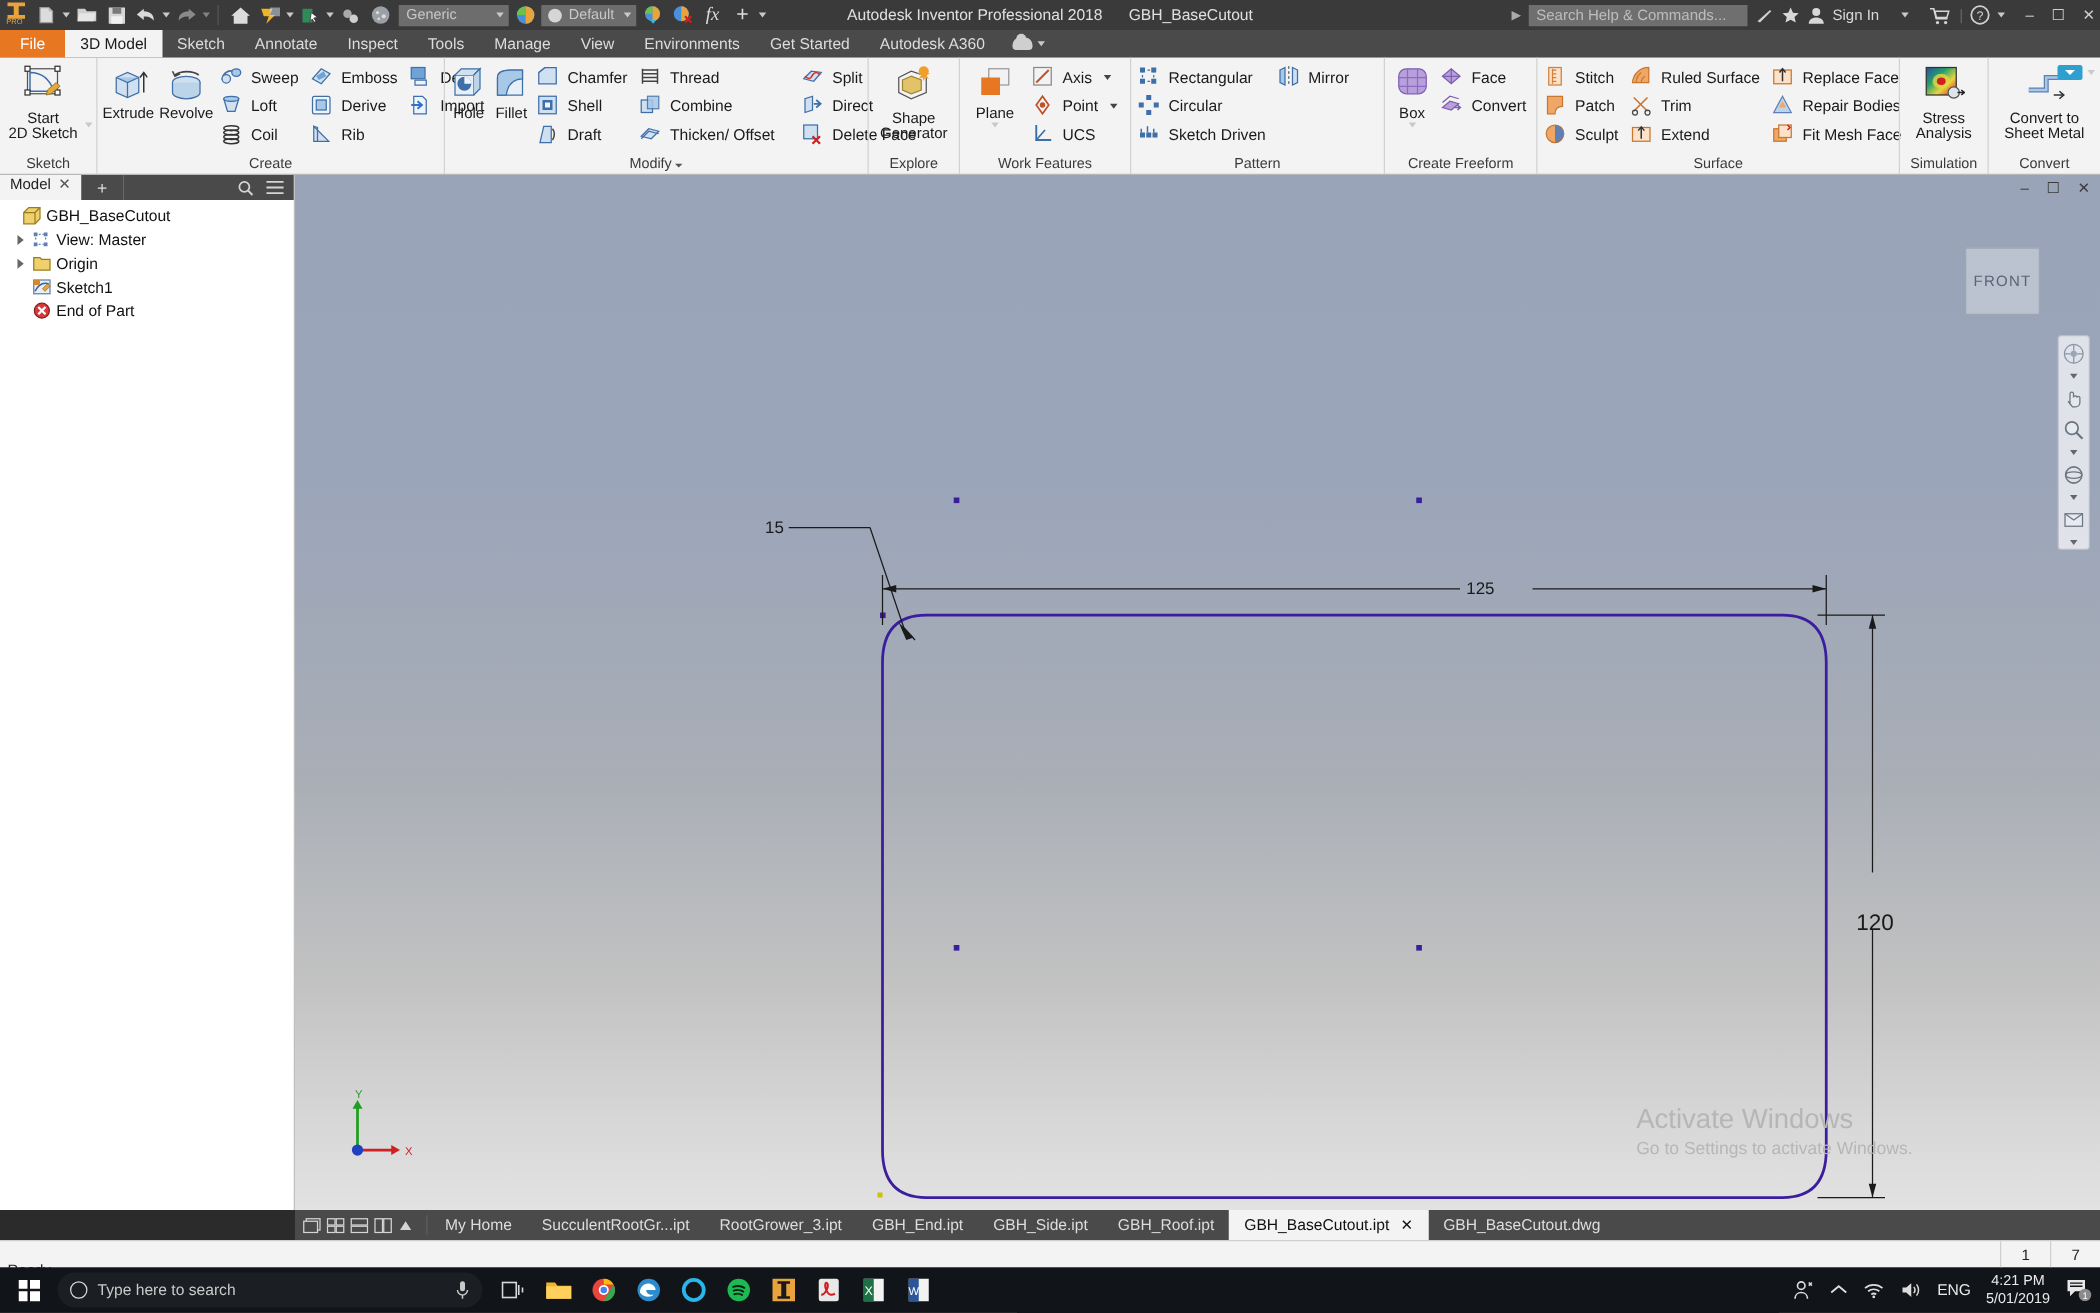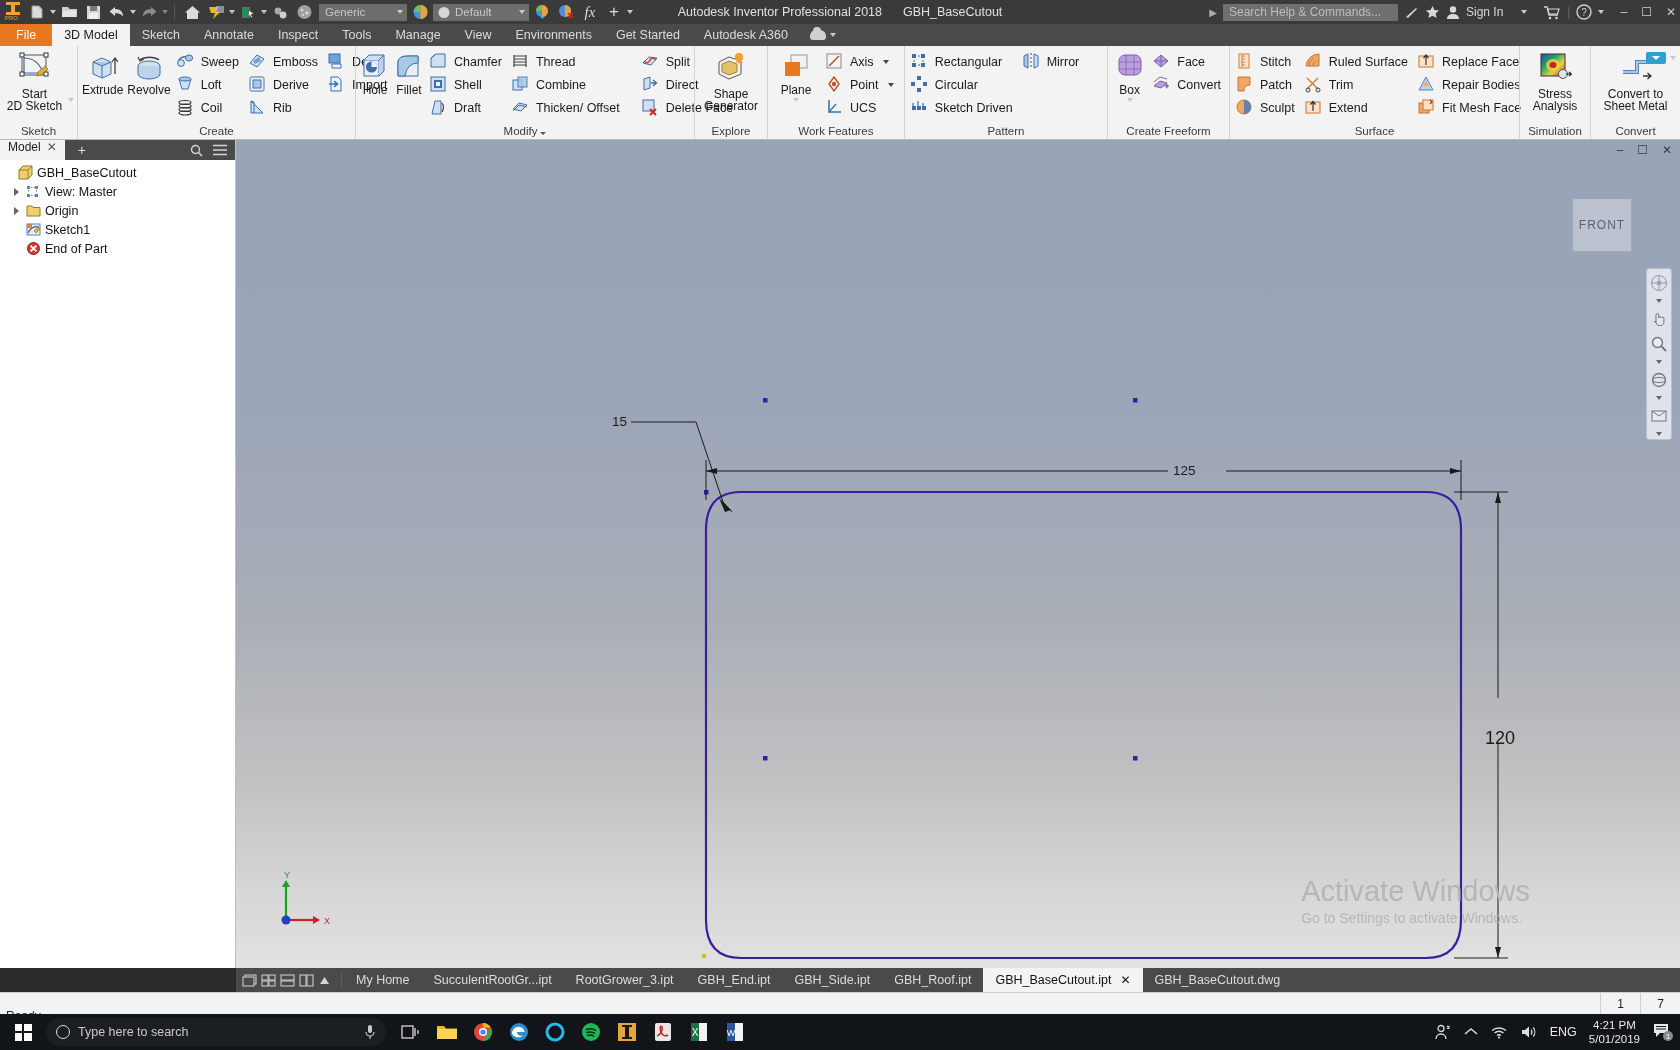--- a/index.html
+++ b/index.html
@@ -35,21 +35,21 @@
   .qsep { width: 1px; height: 16px; background: #555; margin: 0 4px; }
 
   .matbox {
     display:flex; align-items:center; gap:4px;
     background:#6d6d6d; color:#c8c8c8; height:17px; width:88px;
     padding-left:6px; font-size:11.5px; margin-left:2px;
   }
   .matbox .mdd { margin-left:auto; margin-right:4px; }
   .appbox {
     display:flex; align-items:center; gap:4px;
-    background:#6d6d6d; color:#c8c8c8; height:17px; width:96px;
+    background:#6d6d6d; color:#c8c8c8; height:17px; width:76px;
     padding-left:4px; font-size:11.5px;
   }
   .appbox .mdd { margin-left:auto; margin-right:4px; }
 
   .tb-title { position:absolute; left:0; width:1680px; text-align:center; font-size:12.5px; color:#e0e0e0; pointer-events:none; }
   .tb-right { margin-left:auto; display:flex; align-items:center; gap:6px; padding-right:4px; }
   .searchbox {
     background:#6f6f6f; color:#bdbdbd; font-size:12px; height:17px; width:175px;
     display:flex; align-items:center; padding-left:6px;
   }
@@ -141,21 +141,21 @@
     color:#5b6474; font-size:12px; letter-spacing:1px;text-align:center;
   }
   .navbar {
     position:absolute; right:8px; top:128px; width:26px; height:172px;
     background: rgba(238,240,244,0.82); border:1px solid #b9bec7; border-radius:3px;
     display:flex; flex-direction:column; align-items:center; padding-top:5px; gap:7px;
   }
   .navbar .nb { width:18px; height:18px; position:relative; }
 
   .wm { position:absolute; right:150px; bottom:42px; text-align:left; color:#b6b6b6; }
-  .wm .wm1 { font-size:29px; }
+  .wm .wm1 { font-size:22px; }
   .wm .wm2 { font-size:14px; margin-top:2px; }
 
   .axisind { position:absolute; left:40px; bottom:38px; width:60px; height:60px; }
 
   
   .docbar {
     position:absolute; top:968px; left:236px; width:1444px; height:24px;
     background:#4a4a4a; display:flex; align-items:stretch; font-size:12.5px; color:#ddd;
   }
   .dock-icons { display:flex; align-items:center; gap:4px; padding: 0 6px; }

